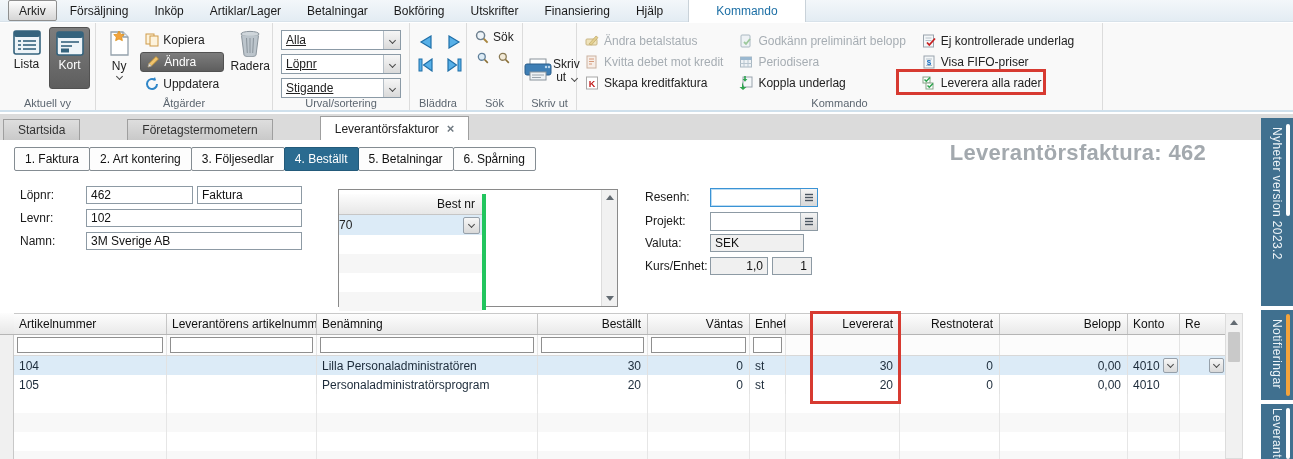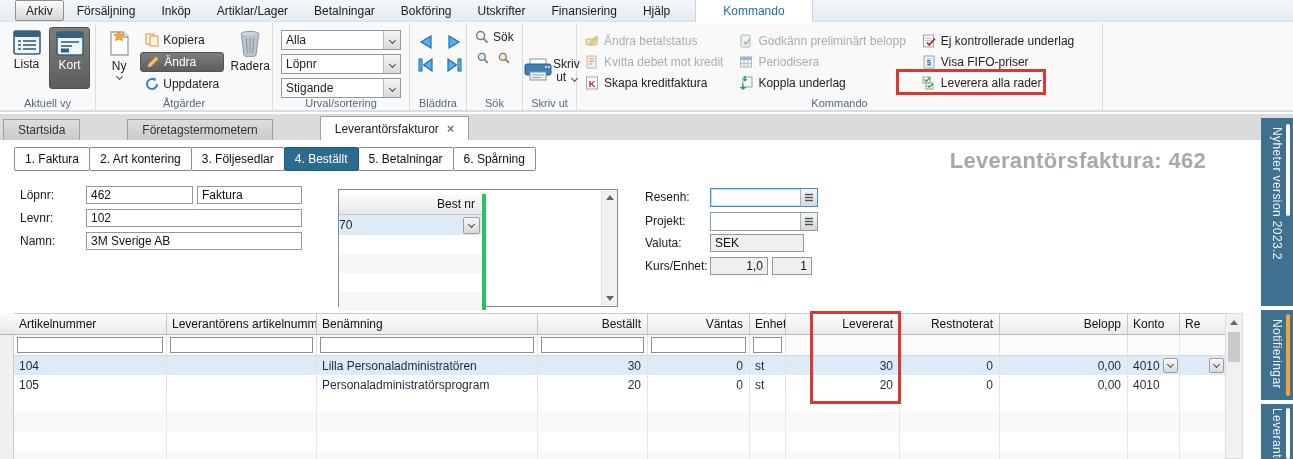--- a/index.html
+++ b/index.html
@@ -4,21 +4,21 @@
 <style>
   * { margin:0; padding:0; box-sizing:border-box; }
   html,body { width:1293px; height:459px; }
   body { font-family:"Liberation Sans", sans-serif; font-size:12px; color:#222; background:#fff; overflow:hidden; }
   .page { position:relative; width:1293px; height:459px; background:#fff; overflow:hidden; }
 
   
   .menubar { position:absolute; left:0; top:0; width:1293px; height:22px;
     background:linear-gradient(#f3f7fa,#e3ecf3); border-bottom:1px solid #d8e2ea;
     display:flex; align-items:center; }
-  .arkiv-btn { margin-left:15px; height:21px; padding:0 10px; display:flex; align-items:center;
+  .arkiv-btn { margin-left:8px; height:21px; padding:0 10px; display:flex; align-items:center;
     background:linear-gradient(#fdfdfd,#d6d6d6); border:1px solid #8f8f8f; border-radius:2px; color:#222; }
   .menu-item { padding:0 13px; height:22px; display:flex; align-items:center; color:#1a1a1a; cursor:default; }
   .kommando-tab { margin-left:12px; height:22px; padding:0 27px; display:flex; align-items:center;
     background:#fff; border-left:1px solid #c9d2d9; border-right:1px solid #c9d2d9; color:#1d6fa5; }
   .mb-right { margin-left:auto; display:flex; align-items:center; gap:6px; padding-right:6px;margin-top:46px; }
   .mb-ico { width:16px; height:16px; display:inline-flex; align-items:center; justify-content:center; }
   .help-search { position:relative; width:132px; height:17px; background:#fff; border:1px solid #96a8b8; display:flex; align-items:center; }
   .help-search input { border:none; outline:none; width:110px; height:14px; font-size:11.5px; padding-left:4px;
     font-family:"Liberation Sans",sans-serif; color:#444; background:transparent; }
   .help-search input::placeholder { color:#5a5a5a; opacity:1; }
@@ -36,21 +36,21 @@
   .vy-btn { width:41px; height:62px; }
   .vy-btn .lbl { font-size:12px; }
 
   .g-atgarder { width:177px; display:flex; padding:4px 0 0 8px; }
   .ny-btn { width:36px; height:64px; }
   .small-col { display:flex; flex-direction:column; gap:2px; margin:3px 2px 0 6px; width:86px; }
   .small-btn { display:flex; align-items:center; gap:4px; height:20px; padding:0 5px; }
   .radera-btn { width:52px; height:64px; margin-left:2px; }
 
   .g-urval { width:137px; display:flex; flex-direction:column; gap:4px; padding:7px 8px 0 8px; }
-  .rselect { height:20px; background:#fff; border:1px solid #8b9aa6; display:flex; align-items:center; }
+  .rselect { height:20px; background:#fff; border:1px solid #8b9aa6; display:flex; align-items:center;text-decoration:underline; }
   .rselect .val { flex:1; padding-left:4px; }
   .rselect .dd { width:17px; height:100%; border-left:1px solid #b5bec6; background:linear-gradient(#f6f6f6,#dadada);
     display:flex; align-items:center; justify-content:center; }
 
   .g-bladdra { width:57px; }
   .nav-grid { display:grid; grid-template-columns:24px 24px; gap:6px 4px; padding:10px 0 0 3px; justify-content:center; }
   .nav-btn { width:24px; height:17px; display:flex; align-items:center; justify-content:center; }
 
   .g-sok { width:56px; padding:7px 0 0 8px; }
   .sok-row1 { display:flex; align-items:center; gap:4px; }
@@ -77,21 +77,21 @@
   .tab-close { color:#707a82; font-weight:bold; font-size:13px; line-height:10px; }
 
   
   .content { position:absolute; left:0; top:140px; width:1261px; height:319px; background:#fff; }
 
   .subtabs { position:absolute; left:14px; top:7px; display:flex; }
   .subtab { height:24px; padding:0 10px; display:flex; align-items:center; background:#fdfdfd;
     border:1px solid #848c92; border-radius:2px; margin-right:-1px; color:#111; position:relative; }
   .subtab.active { background:#2a6b90; border-color:#235a7a; color:#fff; z-index:2; }
 
-  .page-title { position:absolute; top:8px; right:55px; font-size:22px; font-weight:bold; color:#a3a9ae; letter-spacing:.3px; }
+  .page-title { position:absolute; top:0; right:55px; font-size:22px; font-weight:bold; color:#a3a9ae; letter-spacing:.3px; }
 
   .fl-row { position:absolute; display:flex; align-items:center; }
   .f-label { width:66px; color:#1a1a1a; }
   .f-field { height:18px; border:1px solid #8d9aa4; background:#fff; font-family:"Liberation Sans",sans-serif;
     font-size:12px; padding:0 4px; color:#111; outline:none; }
   .f-ro { background:#f0f0f0; }
 
   
   .bestnr { position:absolute; left:338px; top:49px; width:280px; height:118px; border:1px solid #8a8a8a; background:#fff; }
   .bn-col { position:absolute; left:0; top:4px; width:147px; height:100%; border-right:4px solid #22c55e; }

